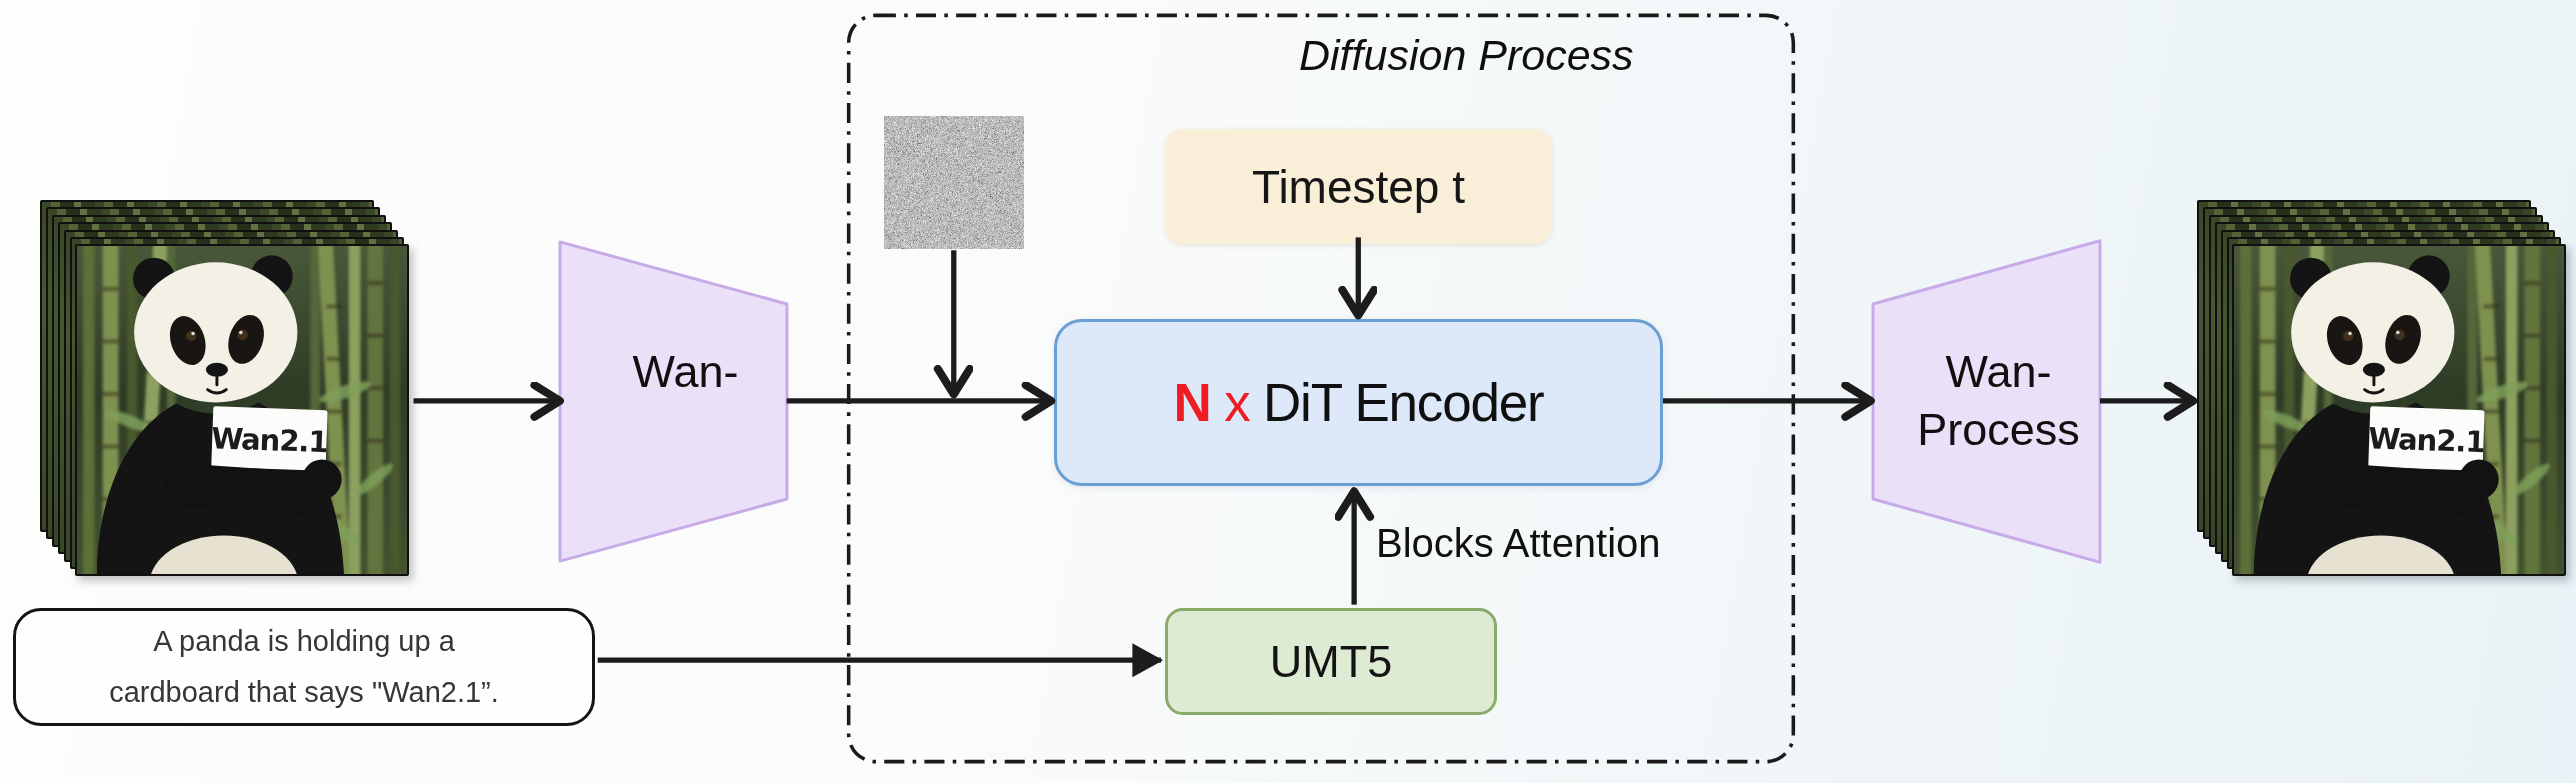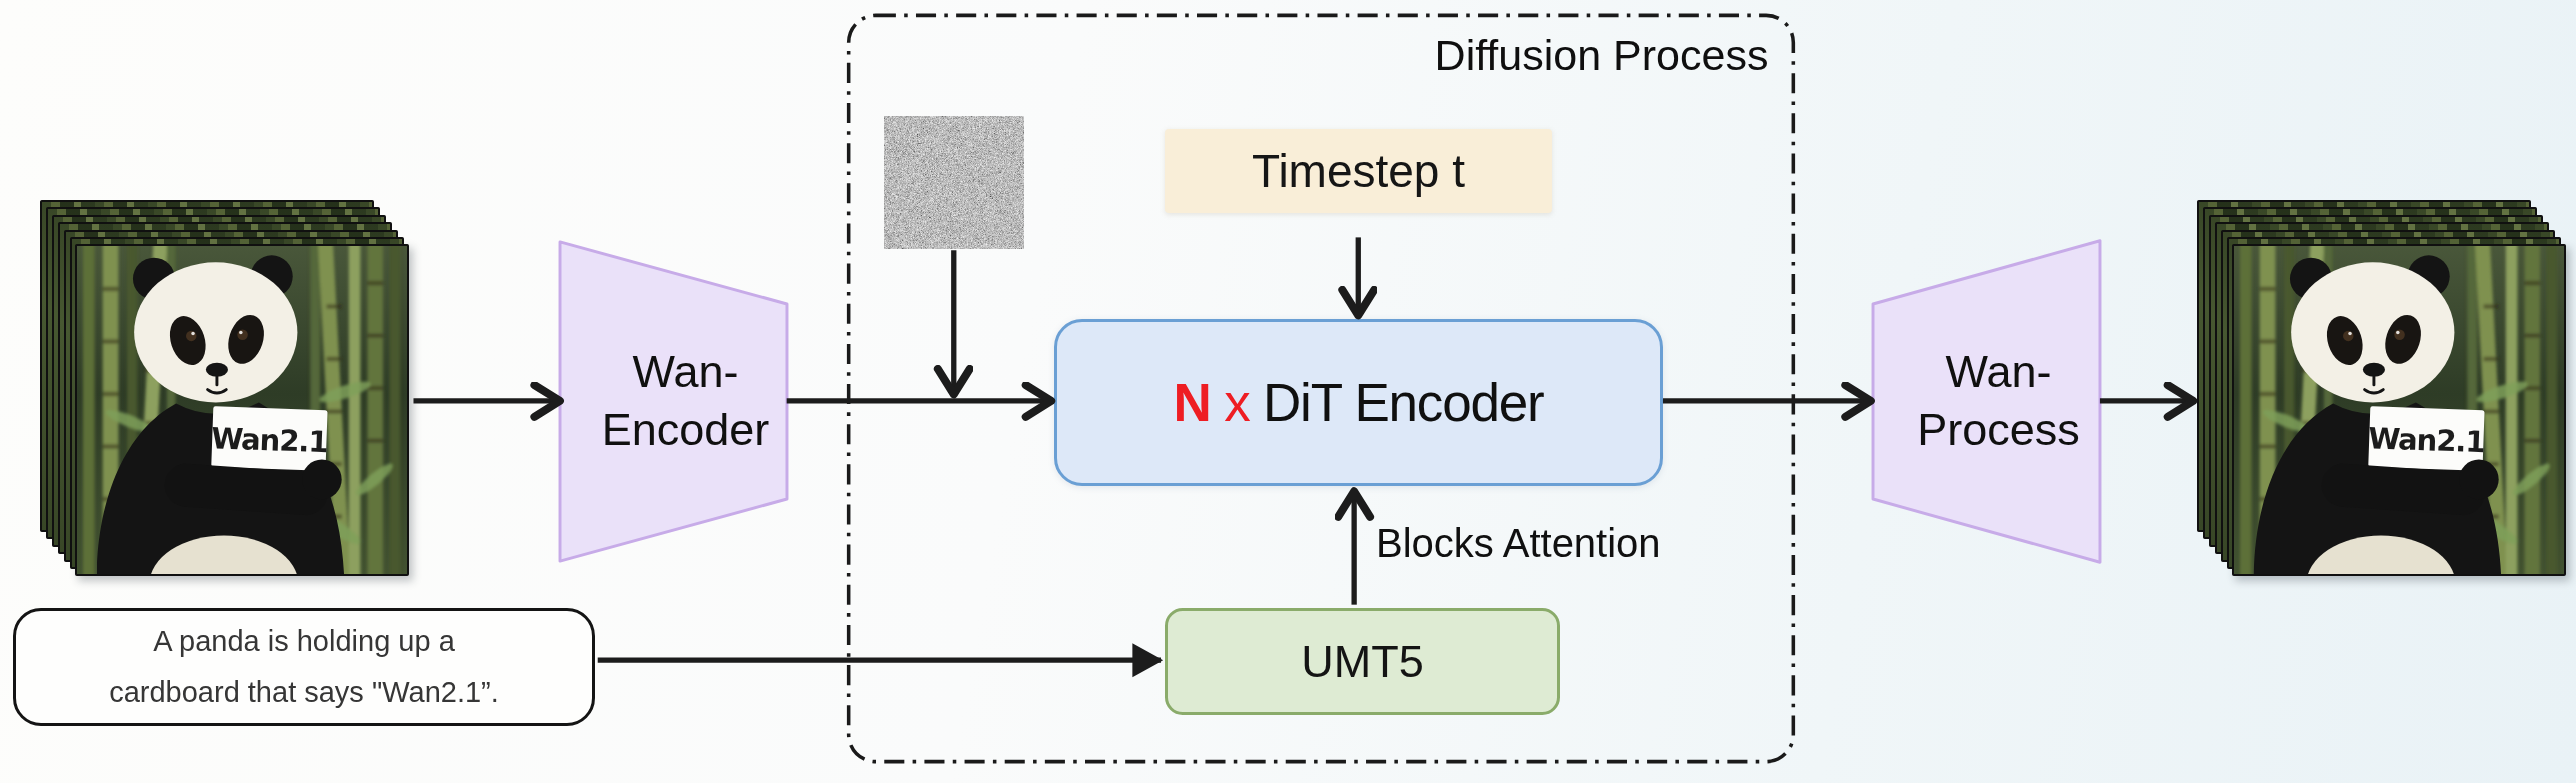--- a/index.html
+++ b/index.html
@@ -25,40 +25,40 @@
   
   .codec-shape{position:absolute;overflow:visible;z-index:10;}
   .codec-label{
     position:absolute;width:227px;z-index:11;text-align:center;
     font-size:45px;line-height:58px;color:#101010;letter-spacing:0;margin-left:12px;
   }
 
   
   #diffusion-container{left:846px;top:13px;z-index:2;}
   #diffusion-title{
-    left:1356px;top:31px;width:491px;text-align:center;z-index:6;
-    font-size:43px;color:#0f0f0f;
+    left:1299px;top:31px;width:491px;text-align:left;z-index:6;
+    font-style:italic;font-size:43px;color:#0f0f0f;
   }
 
   
   .node{position:absolute;box-sizing:border-box;z-index:10;display:flex;align-items:center;justify-content:center;}
   #timestep-box{
-    left:1165px;top:129px;width:387px;height:84px;border-radius:4px;
+    left:1165px;top:129px;width:387px;height:115px;border-radius:17px;
     background:#f9eed8;box-shadow:0 1.8px 5.3px rgba(150,140,110,.18);
     font-size:46px;color:#161616;
   }
   #dit-box{
     left:1054px;top:319px;width:609px;height:167px;border-radius:28px;
     background:#dde8f8;border:3px solid #6a9fd4;box-shadow:0 1.8px 5.9px rgba(110,130,160,.15);
     font-size:53px;color:#101010;letter-spacing:-1.2px;white-space:pre;
   }
   #dit-box .red-n{color:#ee1d23;font-weight:bold;}
   #dit-box .red-x{color:#ee1d23;}
   #umt5-box{
-    left:1165px;top:608px;width:395px;height:107px;border-radius:17.7px;
+    left:1165px;top:608px;width:332px;height:107px;border-radius:17.7px;
     background:#deebd3;border:3px solid #8aab6a;
     font-size:45px;color:#141414;
   }
   #cross-attention{
     left:1376px;top:521px;z-index:10;font-size:40px;color:#101010;white-space:nowrap;
   }
   #noise-box{left:884px;top:116px;width:140px;height:133px;z-index:10;}
   #noise-box svg{display:block;width:100%;height:100%;}
 
   
@@ -175,21 +175,20 @@
         <use href="#scene" xlink:href="#scene"></use>
       </svg>
     </div>
   </div>
 
   <svg class="codec-shape" style="left:557px;top:236px;" width="233" height="331" viewBox="0 0 394 560">
     <polygon points="5,10 389,115 389,445 5,550" fill="#eae1f9" stroke="#c7abe8" stroke-width="5" stroke-linejoin="round"></polygon>
   </svg>
   <div class="codec-label" style="left:560px;top:343px;">
     <div>Wan-</div>
-    <div>Encoder</div>
   </div>
 
   <svg id="diffusion-container" class="abs" width="950" height="751" viewBox="0 0 1608 1272">
     <rect x="4" y="4" width="1600" height="1264" rx="46" fill="none" stroke="#1a1a1a" stroke-width="6" stroke-dasharray="34 14 6 14"></rect>
   </svg>
   <div id="diffusion-title" class="abs">Diffusion Process</div>
 
   <div id="noise-box" class="abs">
     <svg viewBox="0 0 237 225" preserveAspectRatio="none">
       <rect x="0" y="0" width="237" height="225" fill="#989898"></rect>

